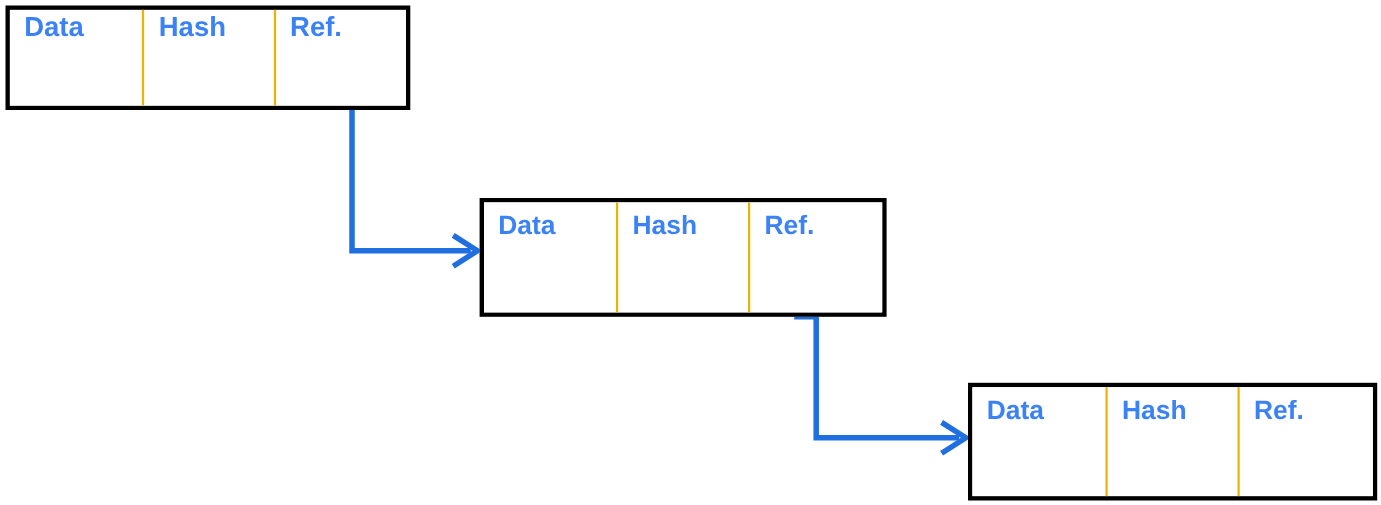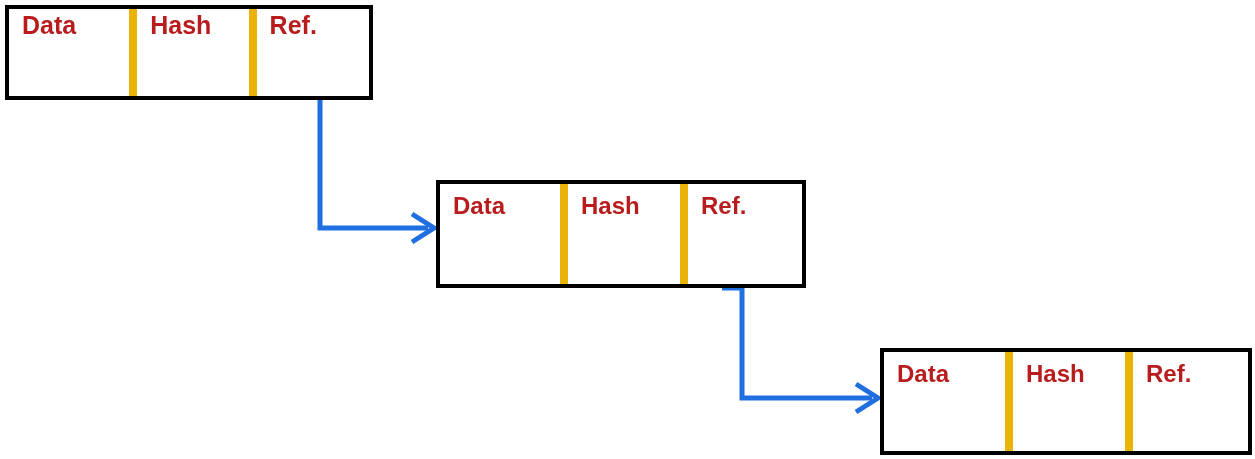--- a/index.html
+++ b/index.html
@@ -27,28 +27,28 @@
     background: #ffffff;
     border: 4px solid #000000;
   }
   .cell {
     position: relative;
     box-sizing: border-box;
     background: #ffffff;
     display: block;
   }
   .cell + .cell {
-    border-left: 8px solid #eab308;
+    border-left: 2px solid #eab308;
   }
   .cell-label {
     position: absolute;
     left: 13px;
     top: 4px;
     font-weight: bold;
-    color: #b91c1c;
+    color: #3b82f6;
     line-height: 1.05;
     white-space: nowrap;
     letter-spacing: 0px;
   }
 
   
   #block-1 {
     left: 5px;
     top: 5px;
     width: 368px;

